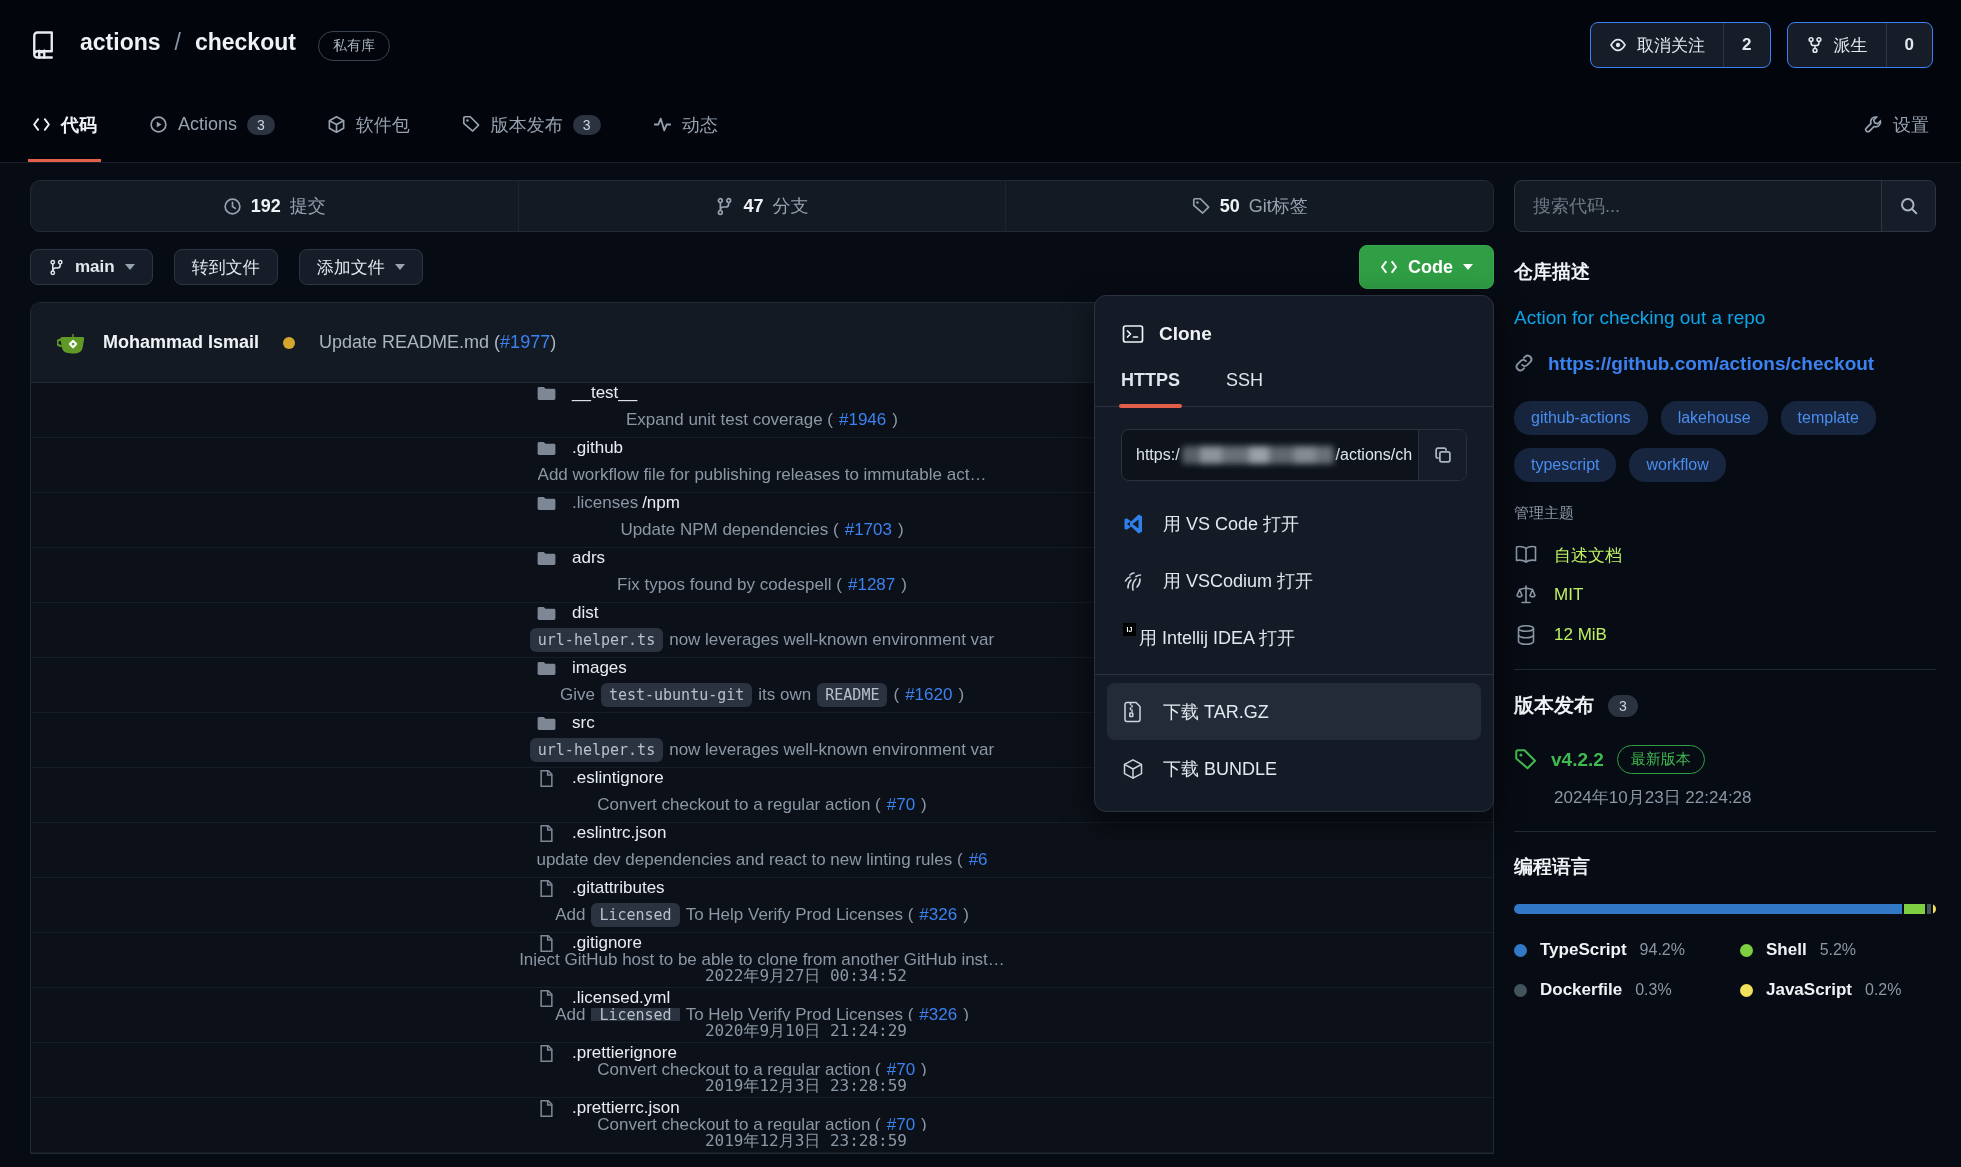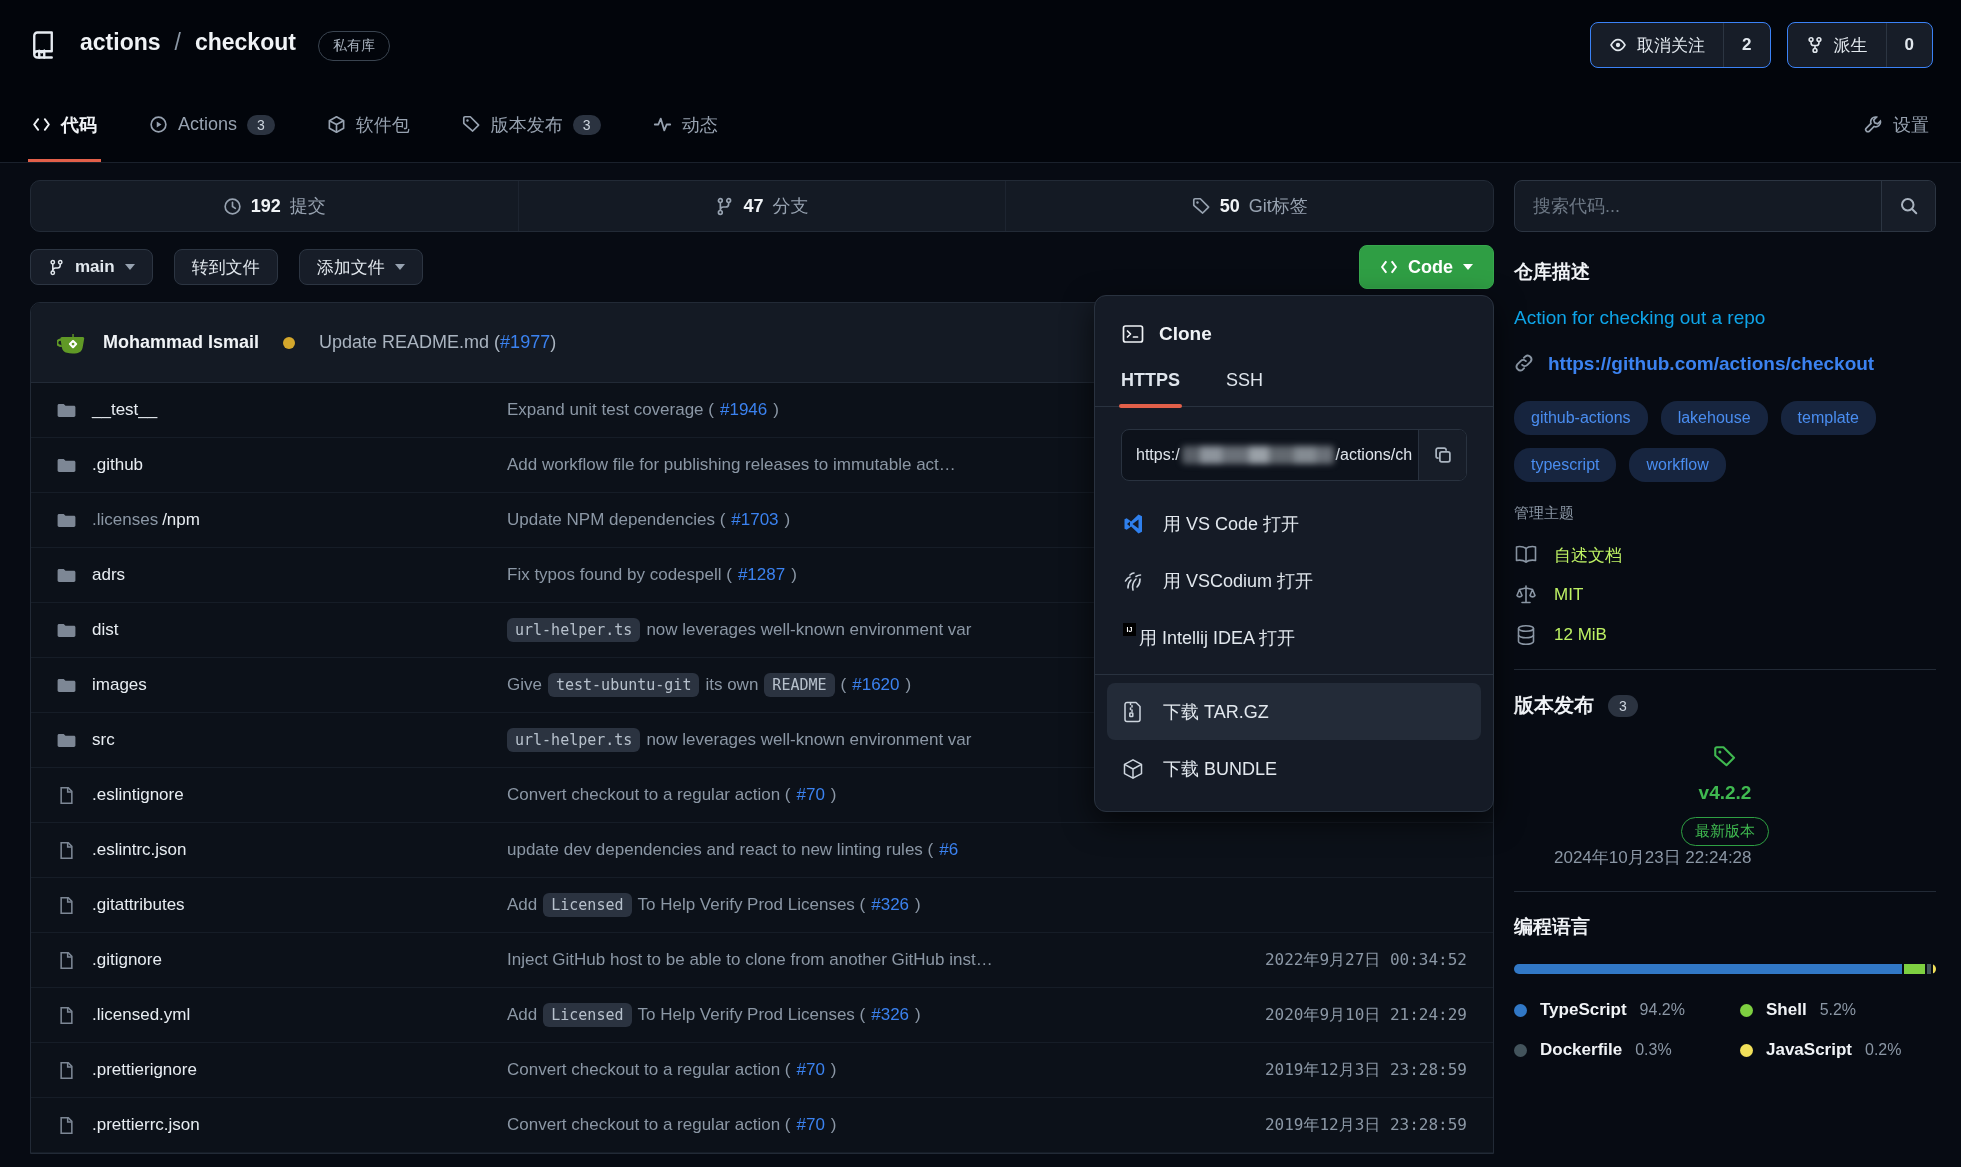--- a/index.html
+++ b/index.html
@@ -45,21 +45,21 @@
   .code-btn{margin-left:auto;height:44px;display:flex;align-items:center;gap:10px;background:#2f9e44;border:1px solid #37a84d;border-radius:8px;padding:0 20px;font-size:18px;font-weight:bold;color:#fff;cursor:pointer;}
 
   
   .file-table{background:#0c1119;border:1px solid #222a36;border-radius:10px 10px 0 0;overflow:hidden;}
   .commit-header{height:80px;background:#141a24;border-bottom:1px solid #222a36;display:flex;align-items:center;padding:0 26px;gap:16px;}
   .avatar{width:30px;height:30px;border-radius:6px;overflow:hidden;flex:none;}
   .commit-author{font-weight:bold;color:#f0f3f6;font-size:18px;}
   .dot{width:12px;height:12px;border-radius:50%;background:#d4a72c;margin:0 8px;flex:none;}
   .commit-msg{color:#aab4c0;font-size:18px;white-space:nowrap;overflow:hidden;}
   a.lnk{color:#3b82f0;text-decoration:none;cursor:pointer;}
-  .frow{height:55px;display:flex;align-items:center;padding:0 26px;border-bottom:1px solid #161d27;background:#0c1119;}
+  .frow{height:55px;display:flex;align-items:center;padding:0 26px;border-bottom:1px solid #161d27;background:#0c1119;flex-direction:column;}
   .fname{width:450px;flex:none;display:flex;align-items:center;gap:16px;font-size:17px;color:#dfe5ec;white-space:nowrap;overflow:hidden;cursor:pointer;}
   .fname .pfx{color:#8b97a5;}
   .fname .nm{color:#e8edf2;}
   .fico{color:#7d8795;flex:none;}
   .fmsg{flex:1;min-width:0;color:#8b97a5;font-size:17px;white-space:nowrap;overflow:hidden;display:flex;align-items:center;gap:6px;}
   .chip{background:#2b3340;color:#b7c1cc;border-radius:6px;padding:3px 8px;font-size:15px;font-family:"DejaVu Sans Mono","Liberation Mono",monospace;white-space:nowrap;}
   .fdate{flex:none;width:290px;text-align:right;color:#8b97a5;font-size:16px;font-family:"DejaVu Sans Mono","Liberation Mono",monospace;white-space:nowrap;}
 
   
   .search-box{height:52px;display:flex;background:#141a24;border:1px solid #2c3542;border-radius:8px;overflow:hidden;margin-bottom:27px;}
@@ -71,21 +71,21 @@
   .sb-link{display:flex;gap:14px;margin-bottom:26px;color:#3b82f0;font-size:19px;font-weight:bold;cursor:pointer;white-space:nowrap;}
   .topics{display:flex;flex-wrap:wrap;gap:13px;margin-bottom:22px;}
   .topic{background:#17253f;color:#4a8df0;border-radius:16px;padding:8px 17px;font-size:16px;cursor:pointer;}
   .manage{color:#8b97a5;font-size:15px;margin-bottom:20px;cursor:pointer;}
   .meta-item{display:flex;align-items:center;gap:16px;color:#bef264;font-size:17px;margin-bottom:16px;cursor:pointer;}
   .meta-item .mi{color:#8b97a5;}
   .sb-hr{border:0;border-top:1px solid #222a36;margin:22px 0;}
   .rel-h{display:flex;align-items:center;gap:14px;margin-bottom:26px;}
   .rel-h .t{font-size:20px;font-weight:bold;color:#f0f3f6;}
   .rel-h .badge{background:#2b3340;color:#cdd5de;border-radius:14px;padding:3px 11px;font-size:14px;}
-  .rel-row{display:flex;align-items:center;gap:13px;margin-bottom:0;flex-direction:column;}
+  .rel-row{display:flex;align-items:center;gap:13px;margin-bottom:12px;}
   .rel-ver{color:#3fb950;font-size:19px;font-weight:bold;cursor:pointer;}
   .rel-pill{border:1px solid #2ea043;color:#3fb950;border-radius:15px;padding:4px 13px;font-size:15px;}
   .rel-date{color:#8b97a5;font-size:17px;padding-left:40px;margin-bottom:4px;}
   .lang-bar{height:10px;border-radius:5px;display:flex;gap:2px;overflow:hidden;margin:24px 0 26px;}
   .lang-bar i{display:block;height:100%;}
   .legend{display:grid;grid-template-columns:226px 1fr;row-gap:20px;}
   .leg{display:flex;align-items:center;gap:13px;font-size:17px;cursor:pointer;}
   .leg .d{width:13px;height:13px;border-radius:50%;flex:none;}
   .leg b{color:#f0f3f6;}
   .leg span{color:#8b97a5;font-size:16px;}

